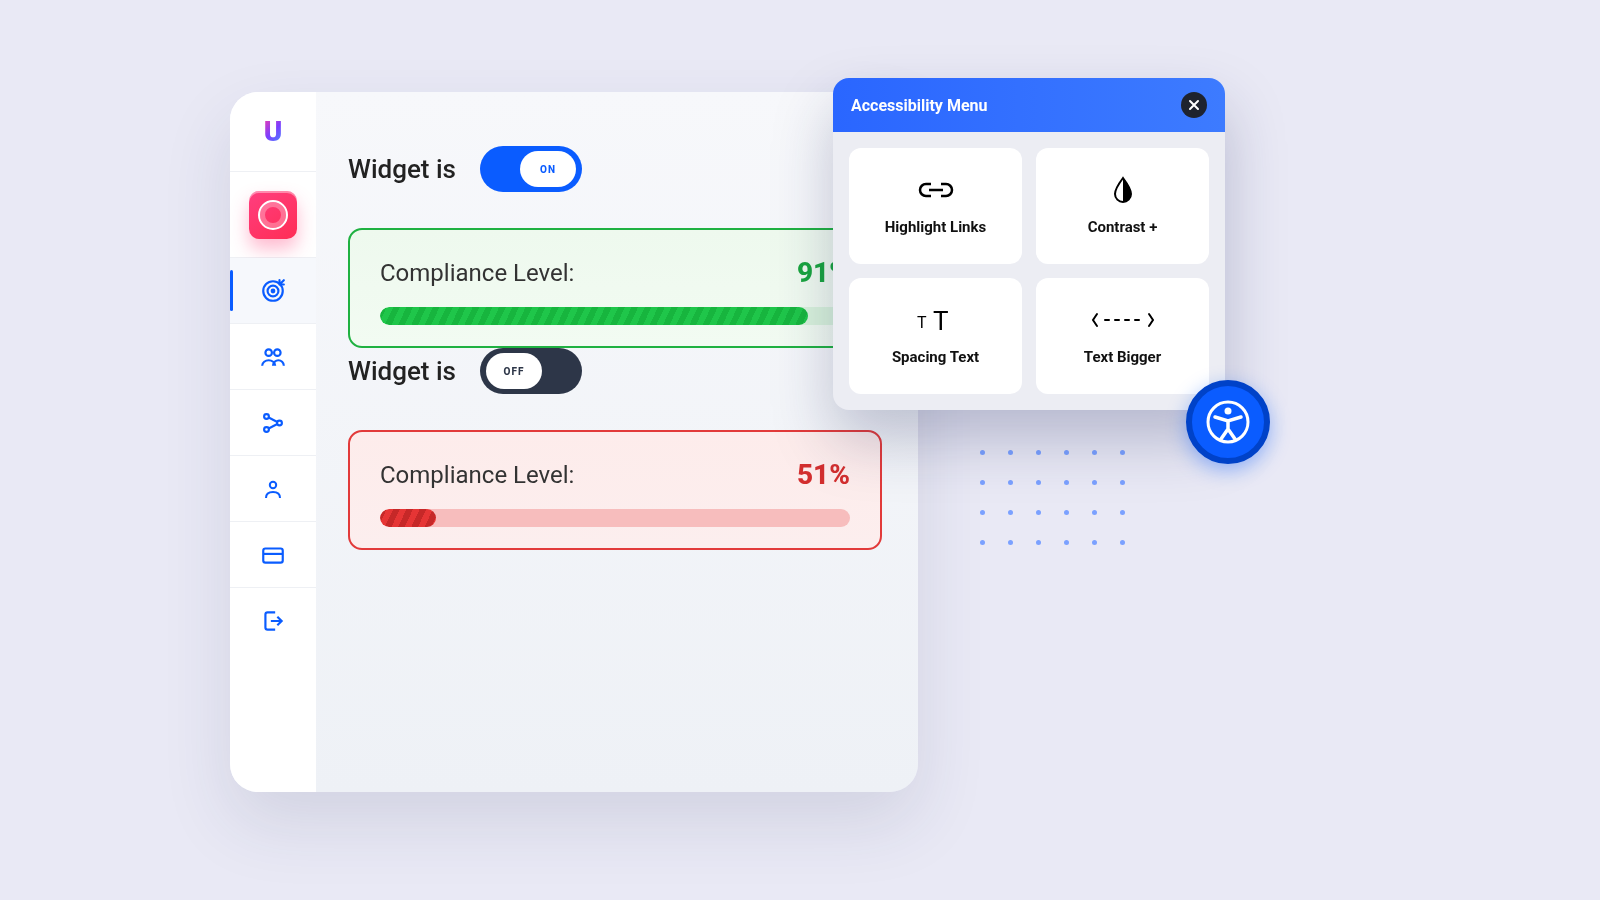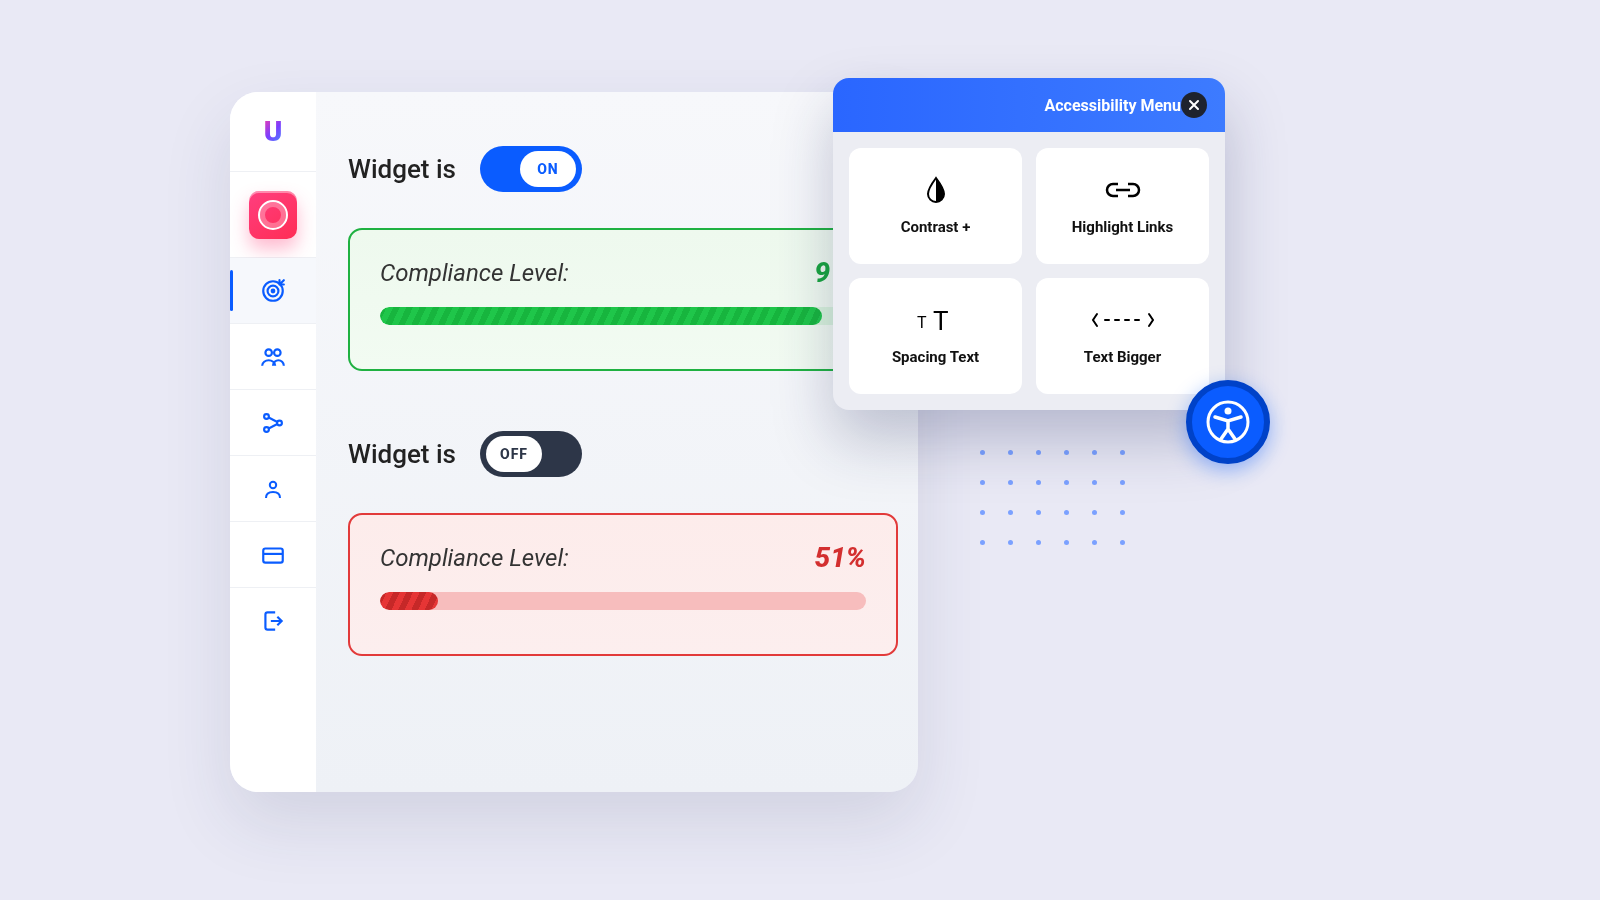--- a/index.html
+++ b/index.html
@@ -34,36 +34,36 @@
   background:linear-gradient(145deg,#ff3e7f,#ff2d55);
   box-shadow:0 10px 18px rgba(255,60,120,.35), 0 2px 0 rgba(255,255,255,.4) inset;
   position:relative;display:flex;align-items:center;justify-content:center;
 }
 .app-icon::after{
   content:"";position:absolute;width:26px;height:26px;border:2.5px solid #fff;border-radius:50%;
   box-shadow:0 0 0 5px rgba(255,255,255,.3) inset;
 }
 
 
-.content{position:absolute;left:118px;right:20px;top:54px;}
+.content{position:absolute;left:118px;right:36px;top:54px;}
 .row{display:flex;align-items:center;gap:24px;margin-bottom:36px;}
 .label{font-size:26px;color:#222;font-weight:500;}
 
 
 .toggle{width:102px;height:46px;border-radius:999px;display:flex;align-items:center;position:relative;cursor:pointer;}
 .toggle.on{background:#0a5cff;}
 .toggle.off{background:#2d3648;text-align:right;}
-.knob{position:absolute;height:36px;border-radius:999px;background:#fff;display:flex;align-items:center;justify-content:center;font-weight:800;font-size:14px;letter-spacing:1px;}
+.knob{position:absolute;height:36px;border-radius:999px;background:#fff;display:flex;align-items:center;justify-content:center;font-weight:800;font-size:10px;letter-spacing:1px;}
 .toggle.on .knob{right:6px;width:56px;color:#0a5cff;}
 .toggle.off .knob{left:6px;width:56px;color:#2d3648;}
 
 
 .card{
   border-radius:14px;border:2px solid;
-  padding:26px 30px 44px;margin-bottom:60px;font-style:italic;
+  padding:26px 30px 21px;
 }
 .card.green{border-color:#1fb141;background:linear-gradient(180deg,#eef9ee,#f2fbf2);}
 .card.red{border-color:#e23a3a;background:linear-gradient(180deg,#fdeceb,#fceeee);}
 .card-row{display:flex;justify-content:space-between;align-items:center;margin-bottom:18px;}
 .card-title{font-size:24px;color:#333;}
 .card-pct{font-size:28px;font-weight:800;}
 .card.green .card-pct{color:#18a53e;}
 .card.red .card-pct{color:#d32f2f;}
 
 
@@ -75,21 +75,21 @@
 .card.red .fill{background:repeating-linear-gradient(115deg,#c62828 0 6px,#e63535 6px 12px);}
 
 
 .popup{
   position:absolute;left:833px;top:78px;width:392px;
   background:#ecedf3;border-radius:16px;overflow:hidden;
   box-shadow:0 30px 60px rgba(30,40,90,.25);
 }
 .popup-head{
   height:54px;background:linear-gradient(90deg,#2a66ff,#3d7bff);
-  display:flex;align-items:center;justify-content:flex-end;padding:0 18px;
+  display:flex;align-items:center;justify-content:space-between;padding:0 18px;
 }
 .popup-title{color:#fff;font-weight:700;font-size:16px;}
 .close{width:26px;height:26px;border-radius:50%;background:#1e232f;display:flex;align-items:center;justify-content:center;color:#fff;cursor:pointer;font-size:12px;}
 .grid{display:grid;grid-template-columns:1fr 1fr;gap:14px;padding:16px;}
 .tile{
   background:#fff;border-radius:12px;height:116px;
   display:flex;flex-direction:column;align-items:center;justify-content:center;gap:14px;
   cursor:pointer;
 }
 .tile-label{font-weight:700;font-size:15px;color:#111;}
@@ -233,37 +233,37 @@
     <span class="popup-title">Accessibility Menu</span>
     <div class="close">
       <svg width="12" height="12" viewBox="0 0 12 12">
           <path d="M2 2l8 8M10 2l-8 8" stroke="#fff" stroke-width="2" stroke-linecap="round"></path>
         </svg>
     </div>
   </div>
   <div class="grid">
     <div class="tile">
       <div class="tile-icon">
-        <svg width="24" height="28" viewBox="0 0 24 28">
-            <path d="M12 2 C6 10 4 14 4 18 a8 8 0 0 0 16 0 C20 14 18 10 12 2Z" fill="none" stroke="#000" stroke-width="2"></path>
-            <path d="M12 2 C18 10 20 14 20 18 a8 8 0 0 1-8 8 Z" fill="#000"></path>
-          </svg>
-      </div>
-      <span class="tile-label">Contrast +</span>
-    </div>
-    <div class="tile">
-      <div class="tile-icon">
         <svg width="40" height="20" viewBox="0 0 40 20" fill="none" stroke="#000" stroke-width="2.5">
             <path d="M16 10H8a6 6 0 0 1 0-12h0" transform="translate(0 6)" opacity="0"></path>
             <path d="M15 10h-5a6 6 0 1 1 0-12h5" transform="translate(0 6)"></path>
             <path d="M25 10h5a6 6 0 1 0 0-12h-5" transform="translate(0 6)"></path>
             <path d="M13 10h14" transform="translate(0 0)"></path>
           </svg>
       </div>
       <span class="tile-label">Highlight Links</span>
+    </div>
+    <div class="tile">
+      <div class="tile-icon">
+        <svg width="24" height="28" viewBox="0 0 24 28">
+            <path d="M12 2 C6 10 4 14 4 18 a8 8 0 0 0 16 0 C20 14 18 10 12 2Z" fill="none" stroke="#000" stroke-width="2"></path>
+            <path d="M12 2 C18 10 20 14 20 18 a8 8 0 0 1-8 8 Z" fill="#000"></path>
+          </svg>
+      </div>
+      <span class="tile-label">Contrast +</span>
     </div>
     <div class="tile">
       <div class="tile-icon">
         <svg width="46" height="28" viewBox="0 0 46 28">
             <text x="4" y="22" font-family="Georgia,serif" font-size="16" fill="#000">T</text>
             <text x="20" y="24" font-family="Georgia,serif" font-size="26" fill="#000">T</text>
           </svg>
       </div>
       <span class="tile-label">Spacing Text</span>
     </div>

